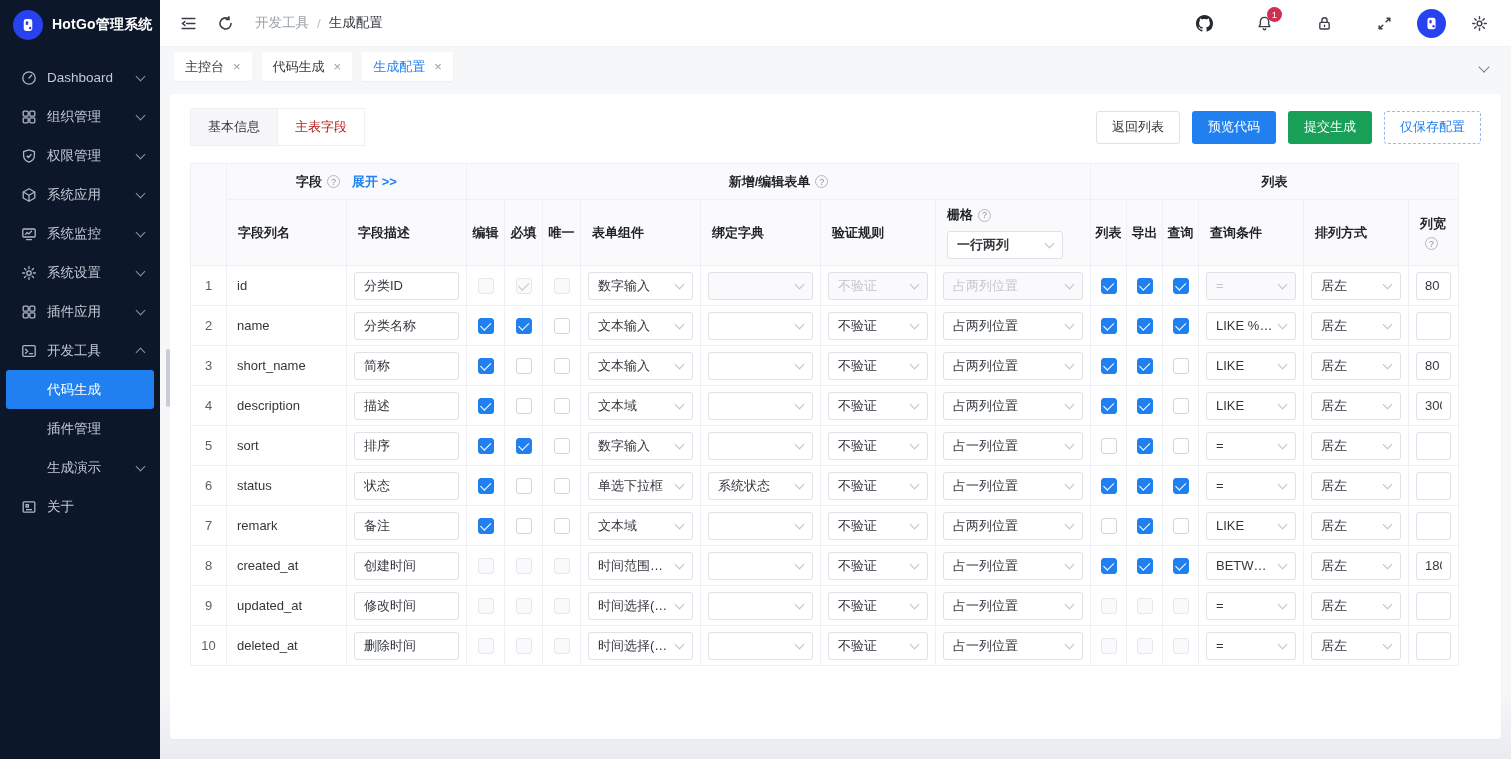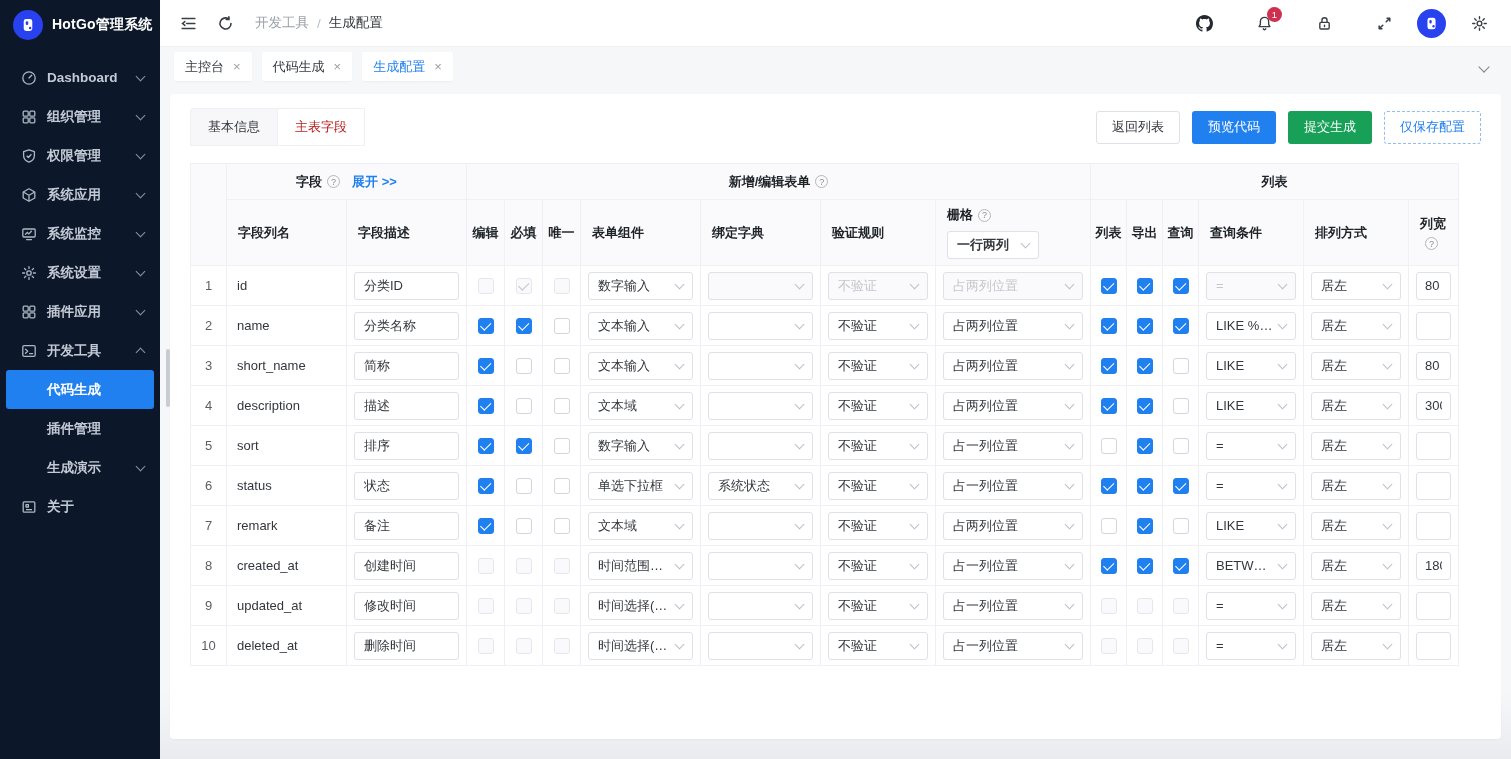--- a/index.html
+++ b/index.html
@@ -6,21 +6,21 @@
   html,body { width:1511px; height:759px; overflow:hidden;
     font-family:"Liberation Sans","DejaVu Sans",sans-serif; background:#f5f7f9; }
   .app { display:flex; width:1511px; height:759px; position:relative; }
 
   
   .sidebar { width:160px; height:759px; background:#0c1829; flex:0 0 160px; position:relative; }
   .logo-row { display:flex; align-items:center; gap:9px; height:46px; padding:0 0 0 13px; margin-top:2px; }
   .logo-circle { width:30px; height:30px; border-radius:50%; background:#2742ee; display:flex; align-items:center; justify-content:center; }
   .logo-circle svg { width:18px; height:18px; }
   .logo-title { color:#fff; font-size:14px; font-weight:700; letter-spacing:.2px; }
-  .snav { margin-top:10px;font-weight:bold; }
+  .snav { margin-top:10px; }
   .sitem { display:flex; align-items:center; gap:10px; height:39px; margin:0 6px; padding:0 10px 0 15px;
     border-radius:3px; color:#c3cad5; font-size:13.5px; cursor:pointer; }
   .sitem .sicon { width:16px; height:16px; display:inline-flex; color:#aeb6c2; }
   .sitem .sicon svg { width:16px; height:16px; }
   .schev { width:7px; height:7px; border-right:1.4px solid #8b94a1; border-bottom:1.4px solid #8b94a1;
     transform:rotate(45deg); margin-left:auto; margin-top:-3px; }
   .schev.up { transform:rotate(-135deg); margin-top:4px; }
   .schild { display:flex; align-items:center; height:39px; margin:0 6px; padding:0 10px 0 41px;
     border-radius:3px; color:#c3cad5; font-size:13.5px; cursor:pointer; }
   .schild.active { background:#2080f0; color:#fff; }
@@ -107,21 +107,21 @@
   .cb { width:16px; height:16px; border:1px solid #d4d4da; border-radius:3px; display:inline-block; background:#fff;
     position:relative; vertical-align:middle; cursor:pointer; }
   .cb.checked { background:#2080f0; border-color:#2080f0; }
   .cb.checked::after { content:""; position:absolute; left:4.6px; top:1.6px; width:4.5px; height:8.5px;
     border:solid #fff; border-width:0 1.8px 1.8px 0; transform:rotate(45deg); }
   .cb.dis { background:#fafafc; border-color:#e6e6eb; cursor:default; }
   .cb.dis.checked { background:#fafafc; border-color:#e6e6eb; }
   .cb.dis.checked::after { border-color:#c4c4cb; }
 
   .grid-h { display:flex; align-items:center; margin-bottom:7px; }
-  .w-grid-h { width:92px; }
+  .w-grid-h { width:116px; }
 </style>
 </head>
 <body>
 
 <div class="app">
 
   <aside class="sidebar">
     <div class="logo-row">
       <div class="logo-circle">
         <svg viewBox="0 0 16 16" fill="none">

